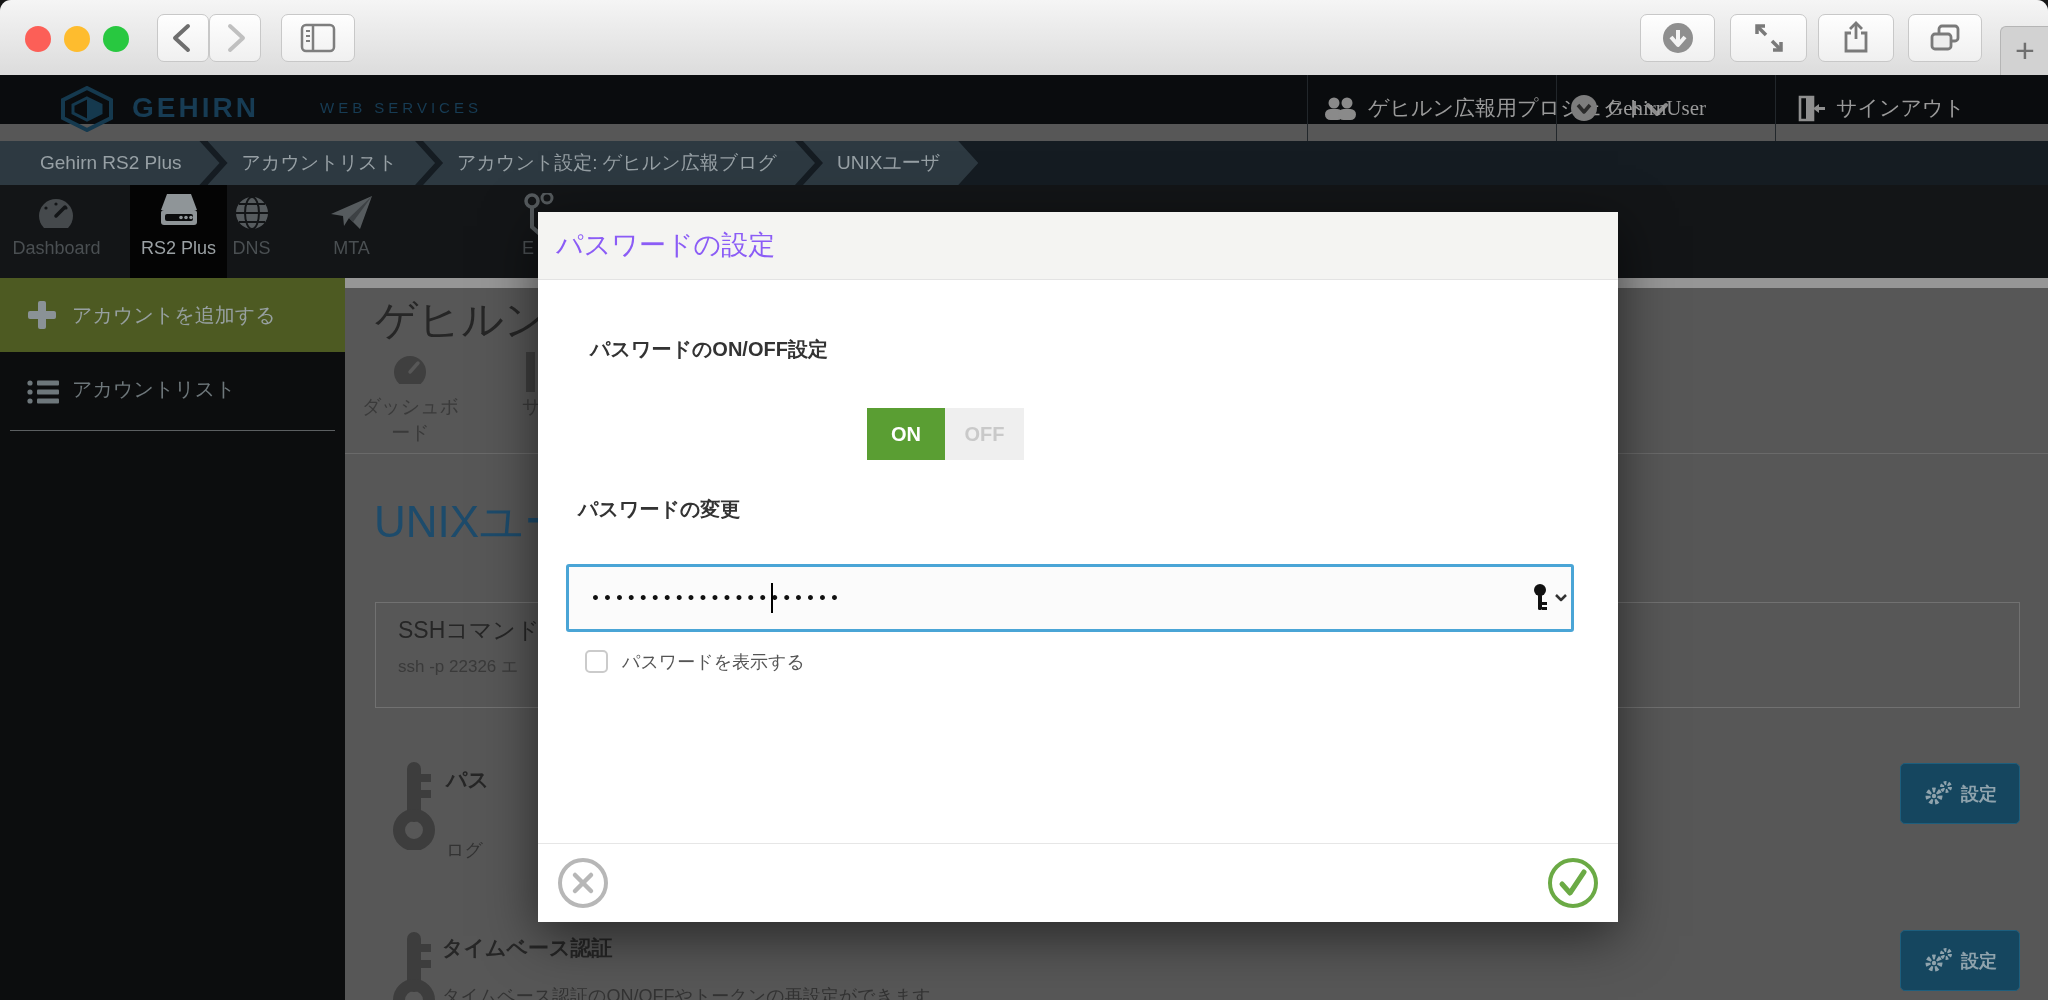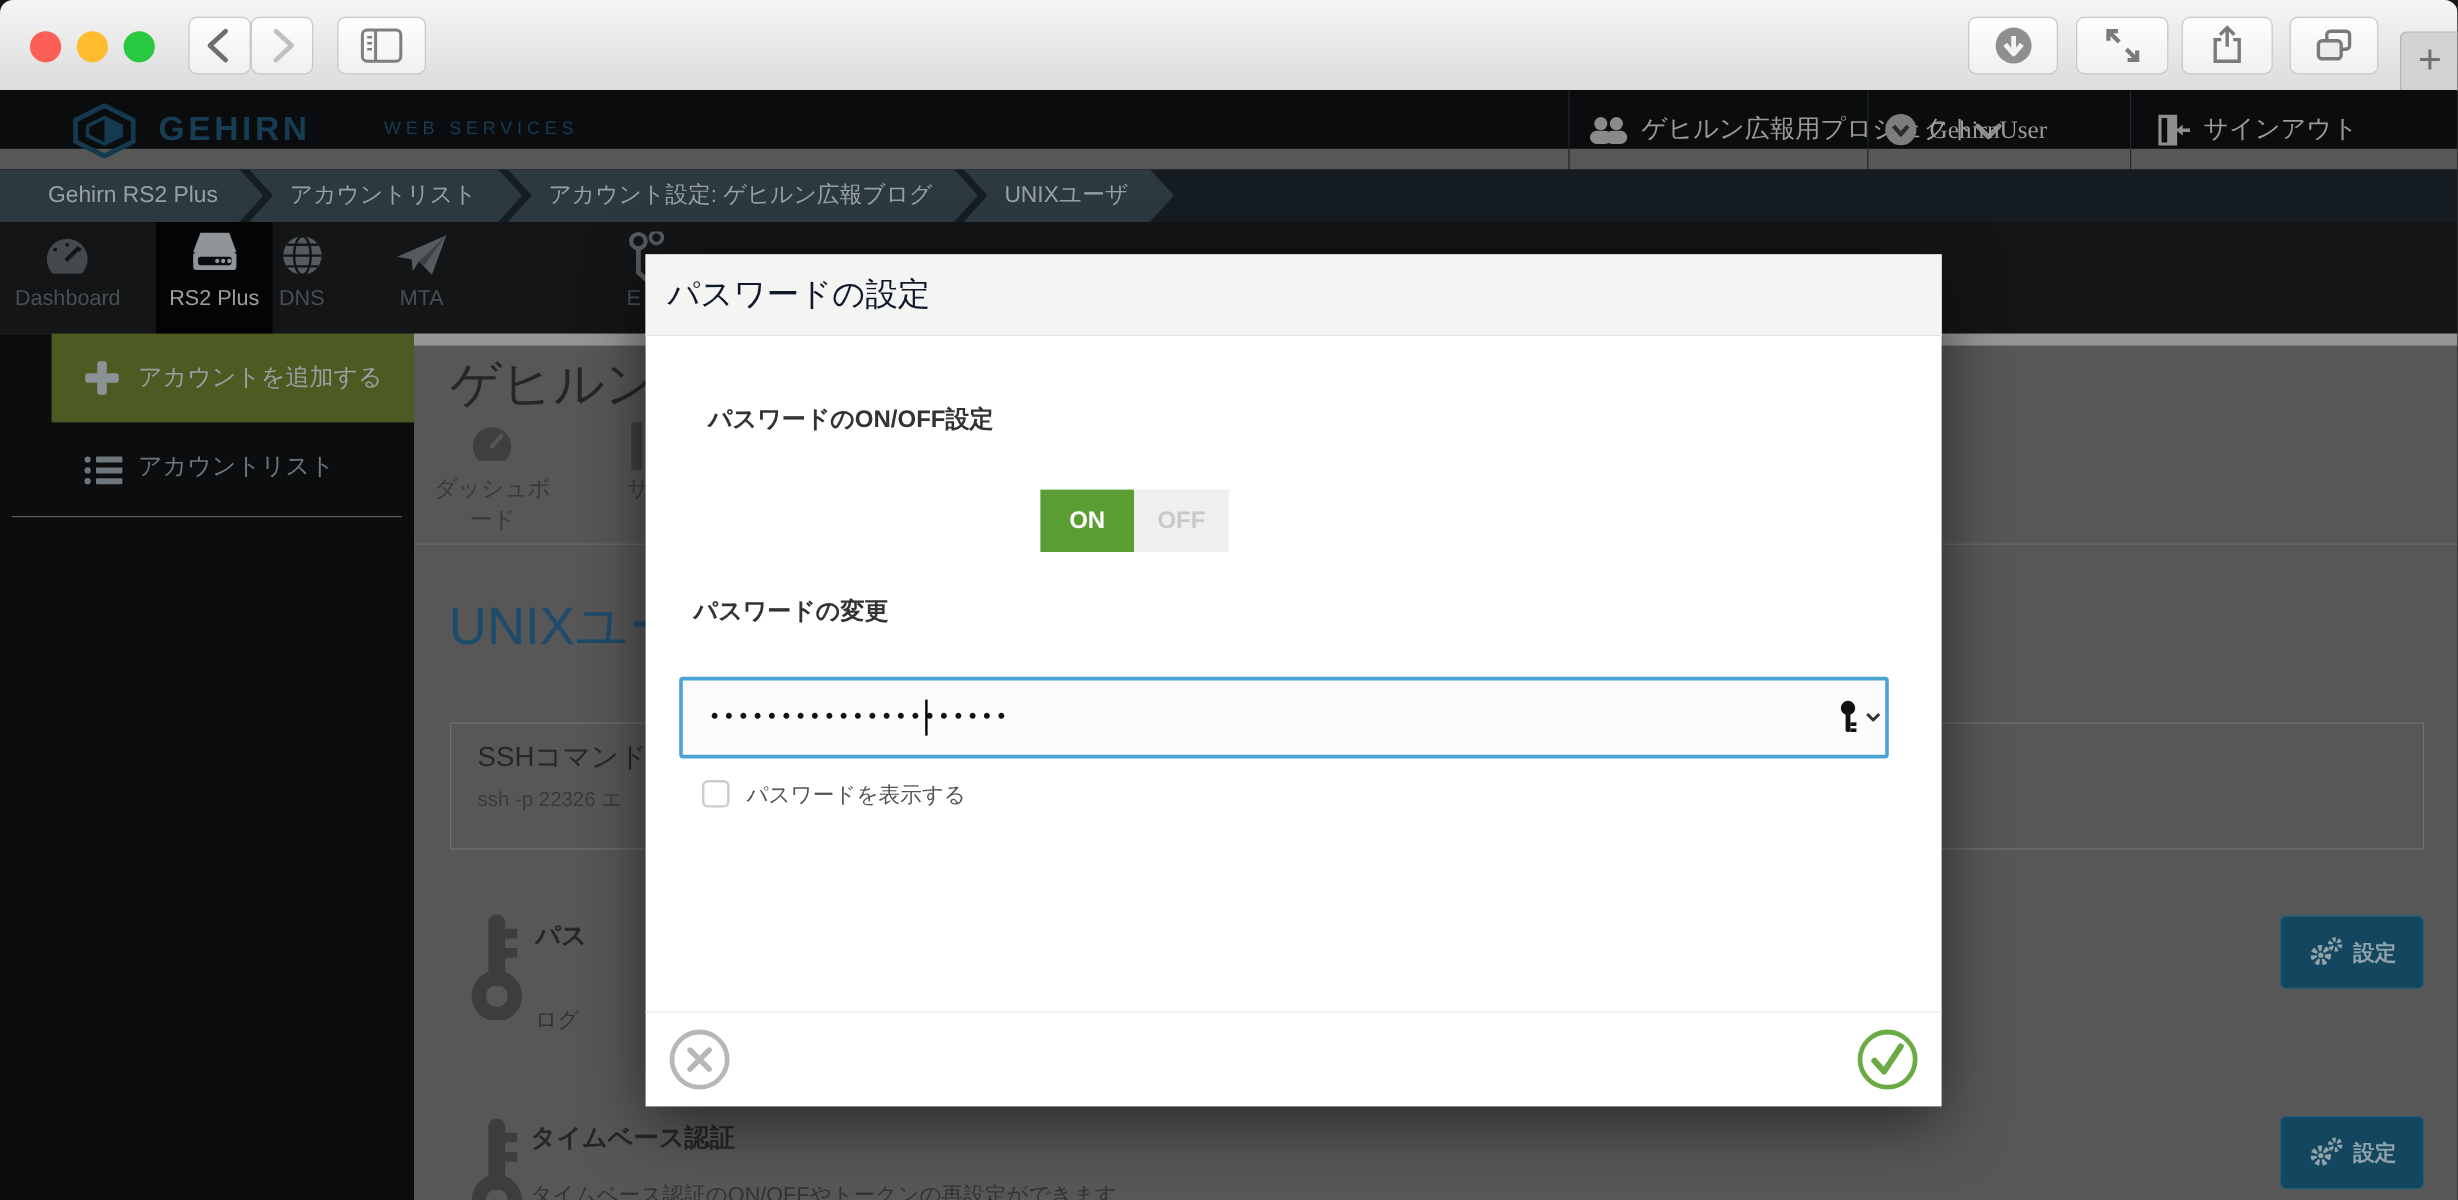--- a/index.html
+++ b/index.html
@@ -23,29 +23,29 @@
     clip-path:polygon(0 0,calc(100% - 20px) 0,100% 50%,calc(100% - 20px) 100%,0 100%,20px 50%);margin-right:-12px;}
   .crumb.first{clip-path:polygon(0 0,calc(100% - 20px) 0,100% 50%,calc(100% - 20px) 100%,0 100%);padding-left:40px;}
   
   #navrow{left:0;top:185px;width:2048px;height:93px;background:#131517;}
   .navtab{top:185px;width:97px;height:114px;text-align:center;}
   .navtab .lbl{position:absolute;left:0;right:0;top:53px;font-size:18px;color:#4a4f52;}
   .navtab.active{background:#040404;}
   .navtab.active .lbl{color:#9ba1a4;}
   
   #sidebar{left:0;top:278px;width:345px;height:722px;background:#0c0d0e;}
-  .sideitem{left:0;width:396px;height:74px;margin-left:43px;}
+  .sideitem{left:0;width:396px;height:74px;}
   .sideitem .lbl{position:absolute;left:72px;top:0;line-height:74px;font-size:20px;}
   
   #content{left:345px;top:278px;width:1703px;height:722px;background:#575757;overflow:hidden;}
   .cfgbtn{width:118px;height:59px;background:#15465f;border:1px solid #1d5e7d;border-radius:5px;color:#8fa3ad;font-size:18px;font-weight:bold;display:flex;align-items:center;justify-content:center;gap:8px;}
   
   #modal{left:538px;top:212px;width:1080px;height:710px;background:#ffffff;box-shadow:0 14px 50px rgba(0,0,0,.55);z-index:50;}
   #modalheader{left:0;top:0;width:1080px;height:68px;background:#f4f4f2;border-bottom:1px solid #e3e3e3;box-sizing:border-box;}
-  #modaltitle{margin:0 0 0 18px;line-height:67px;font-size:27px;font-weight:normal;color:#0f172a;}
+  #modaltitle{margin:0 0 0 18px;line-height:67px;font-size:27px;font-weight:normal;color:#8b5cf6;}
   .mlabel{font-size:20px;font-weight:bold;color:#333333;}
   .togglebtn{top:196px;height:52px;text-align:center;line-height:52px;font-size:20px;font-weight:bold;}
   #pwinput{left:28px;top:352px;width:1008px;height:68px;box-sizing:border-box;border:3px solid #4aa5d6;border-radius:3px;background:#fbfbfb;padding:0 70px 0 22px;font-size:14px;font-weight:bold;letter-spacing:3px;color:#111;outline:none;font-family:"DejaVu Sans",sans-serif;}
   #checkbox{left:47px;top:438px;width:23px;height:23px;background:#fff;border:2px solid #cbcbcb;border-radius:5px;box-sizing:border-box;}
   #modalfooter{left:0;top:631px;width:1080px;height:79px;border-top:1px solid #e6e6e6;box-sizing:border-box;}
 </style>
 </head>
 <body>
 
 <div id="window">

